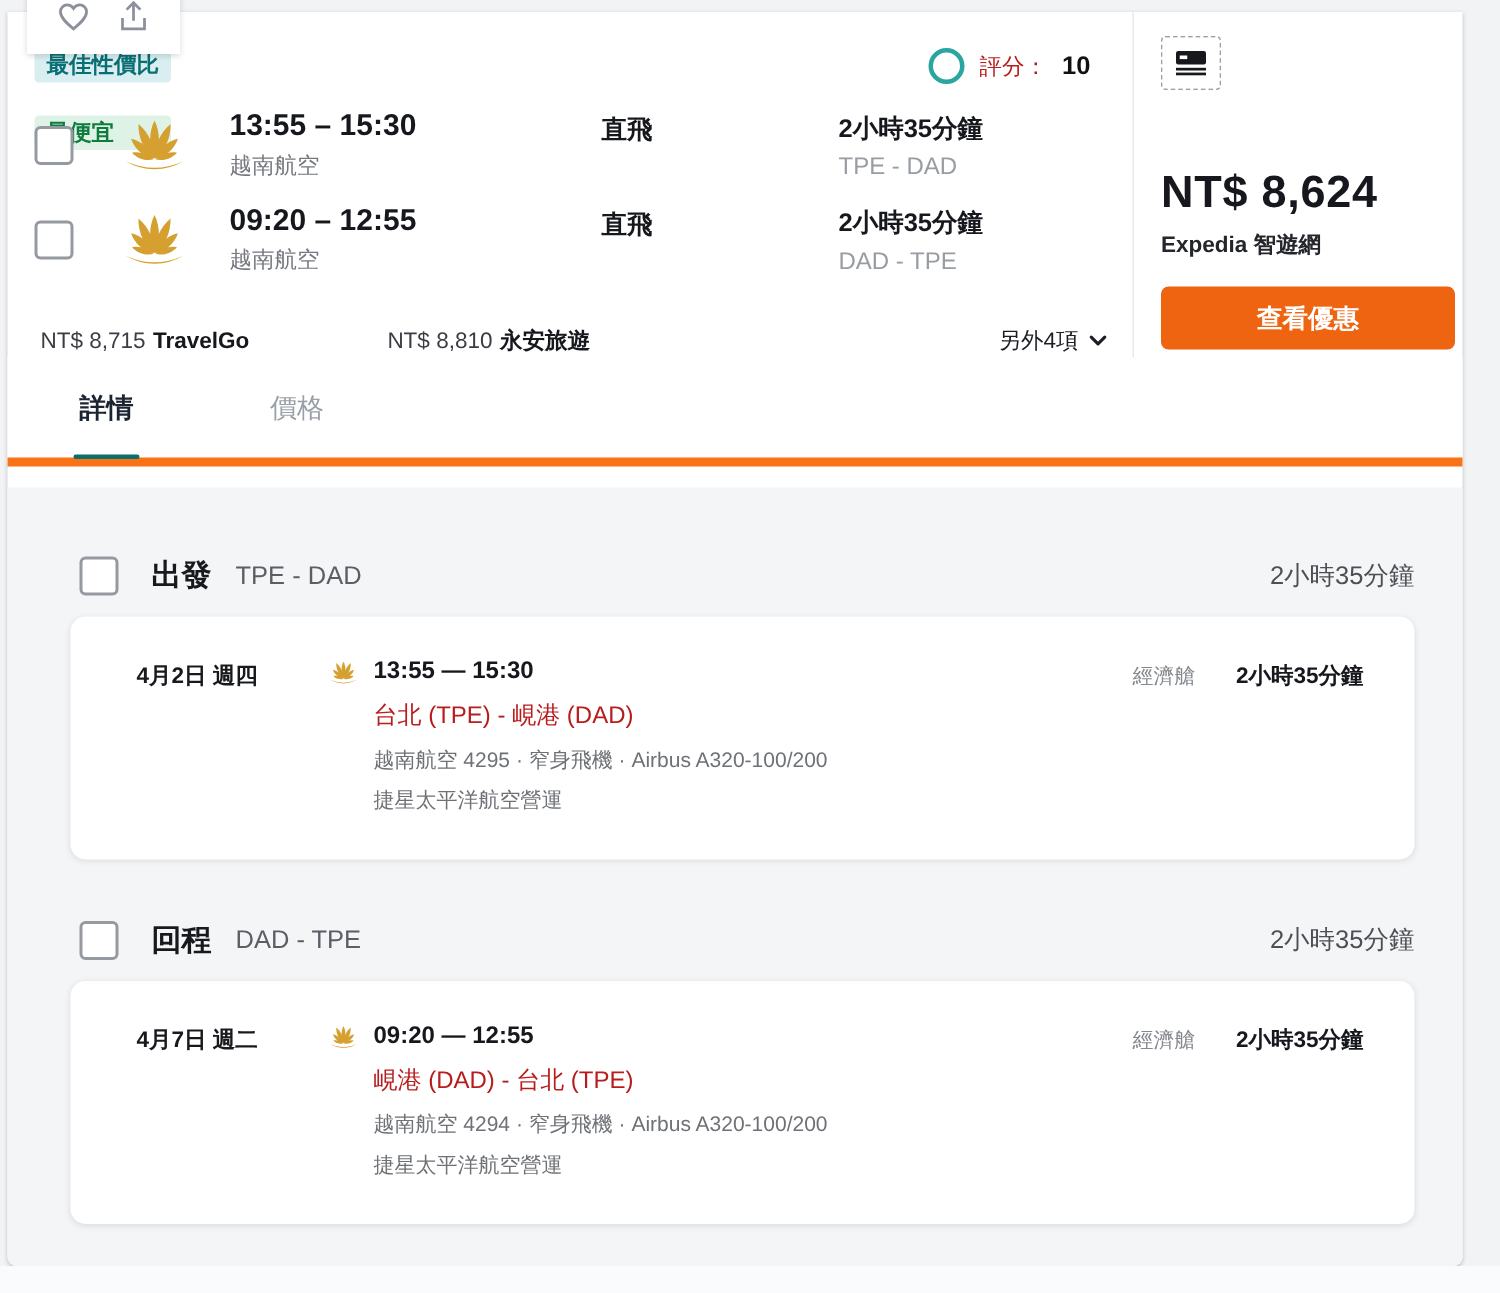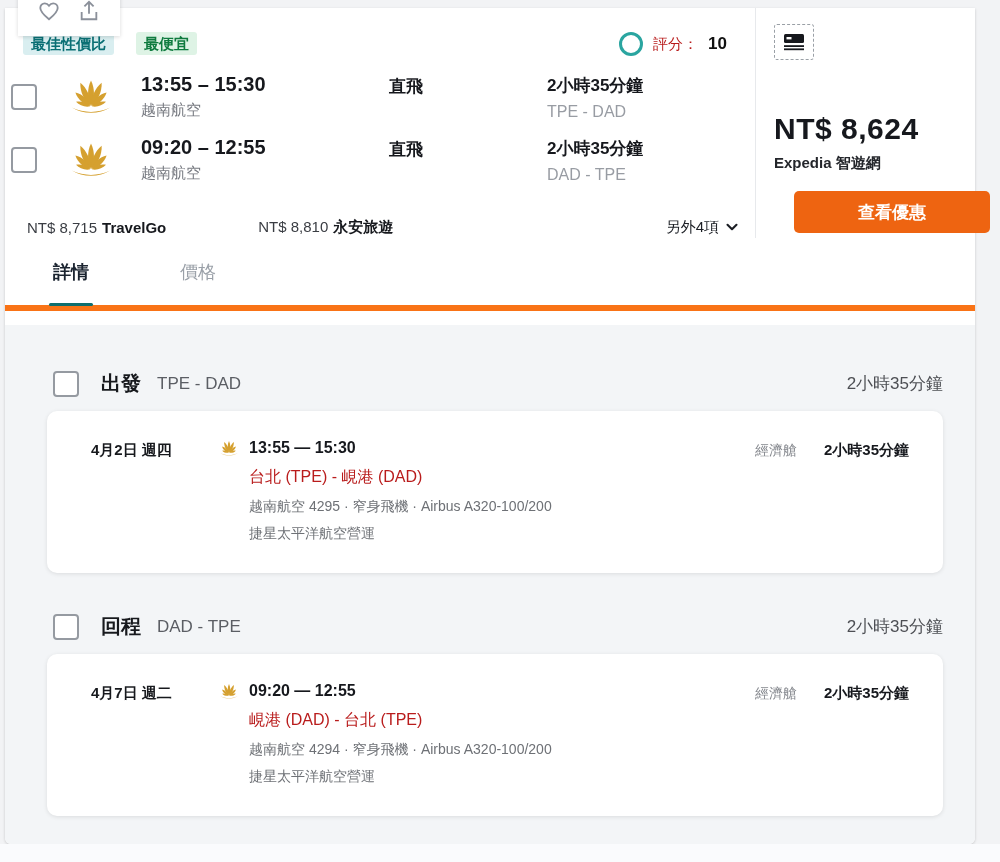--- a/index.html
+++ b/index.html
@@ -20,29 +20,29 @@
   
   .fav-box{
     position:absolute;left:13px;top:-22px;width:102px;height:50px;
     background:#fff;box-shadow:0 1px 4px rgba(0,0,0,.15);
     display:flex;align-items:center;justify-content:center;gap:18px;
     z-index:5;
   }
   .fav-box svg{stroke:#8b909a;fill:none;stroke-width:2;}
   
   .summary{position:absolute;left:0;top:0;width:750px;height:244px;}
-  .badges{position:absolute;left:18px;top:24px;display:flex;gap:22px;}
+  .badges{position:absolute;left:18px;top:24px;display:flex;gap:22px;flex-direction:column;}
   .badge{font-size:15px;font-weight:bold;padding:4px 8px;border-radius:3px;line-height:1;}
   .badge.teal{background:#d9eef0;color:#0a6f74;}
   .badge.green{background:#def3e5;color:#0f7b3f;}
   .rating{position:absolute;right:28px;top:24px;display:flex;align-items:center;gap:10px;}
   .rating-ring{width:18px;height:18px;border:3px solid #2aa5a0;border-radius:50%;}
   .rating-label{font-size:15px;color:#b91c1c;}
   .rating-value{font-size:17px;font-weight:bold;color:#111;}
-  .legs{position:absolute;left:6px;top:64px;width:714px;}
+  .legs{position:absolute;left:18px;top:64px;width:714px;}
   .leg-row{display:flex;align-items:flex-start;margin-bottom:14px;}
   .checkbox{width:22px;height:22px;border:2px solid #959aa1;border-radius:4px;background:#fff;flex:0 0 auto;}
   .leg-row .checkbox{margin-top:12px;}
   .leg-logo{margin-left:26px;margin-top:8px;flex:0 0 56px;}
   .leg-times-col{margin-left:22px;width:248px;}
   .leg-times{font-size:20px;font-weight:bold;color:#16181d;line-height:1.2;}
   .leg-airline{font-size:15px;color:#75787f;margin-top:5px;}
   .leg-stops{width:130px;font-size:17px;font-weight:bold;color:#16181d;margin-top:3px;}
   .leg-dur-col{margin-left:28px;margin-top:2px;}
   .leg-duration{font-size:17px;font-weight:bold;color:#16181d;}
@@ -62,21 +62,21 @@
     border-left:1px solid #e7e9ec;box-sizing:border-box;
     padding:16px 14px 0 18px;
   }
   .cc-box{width:38px;height:34px;border:1px dashed #9aa0a6;border-radius:3px;
     display:flex;align-items:center;justify-content:center;}
   .panel-price{font-size:30px;font-weight:bold;color:#16181d;margin-top:52px;letter-spacing:.5px;}
   .panel-vendor{font-size:15px;font-weight:bold;color:#24262b;margin-top:8px;}
   .cta-button{
     margin-top:18px;width:196px;height:42px;border:none;border-radius:5px;
     background:#ee6411;color:#fff;font-size:17px;font-weight:bold;
-    font-family:inherit;cursor:pointer;margin-left:20px;
+    font-family:inherit;cursor:pointer;
   }
   
   .tabs{
     position:absolute;left:0;top:230px;width:970px;height:73px;
     border-bottom:6px solid #f97316;box-sizing:border-box;background:#fff;
   }
   .tab{position:absolute;top:22px;font-size:18px;cursor:pointer;}
   .tab.active{left:48px;font-weight:bold;color:#1b2430;}
   .tab.active::after{
     content:"";position:absolute;left:-4px;right:-4px;bottom:-22px;height:3px;

